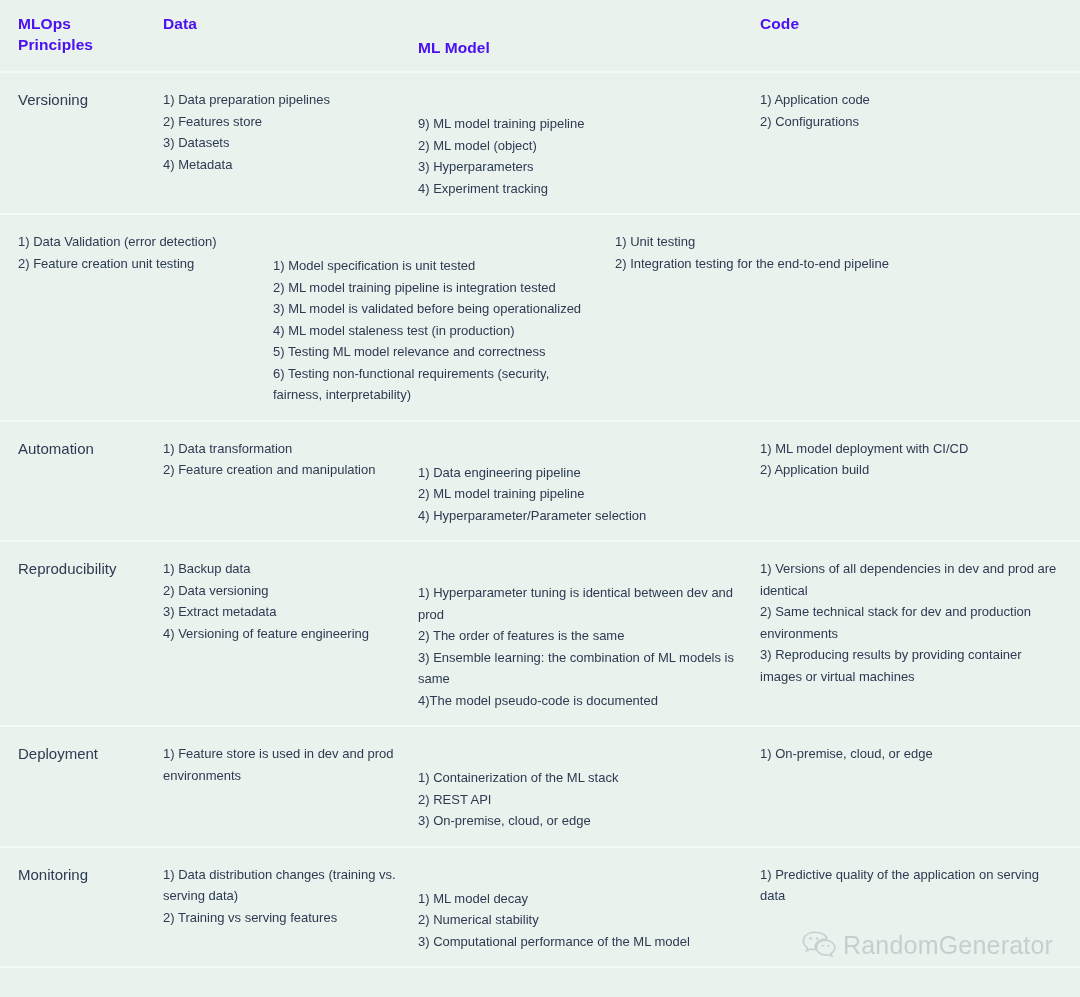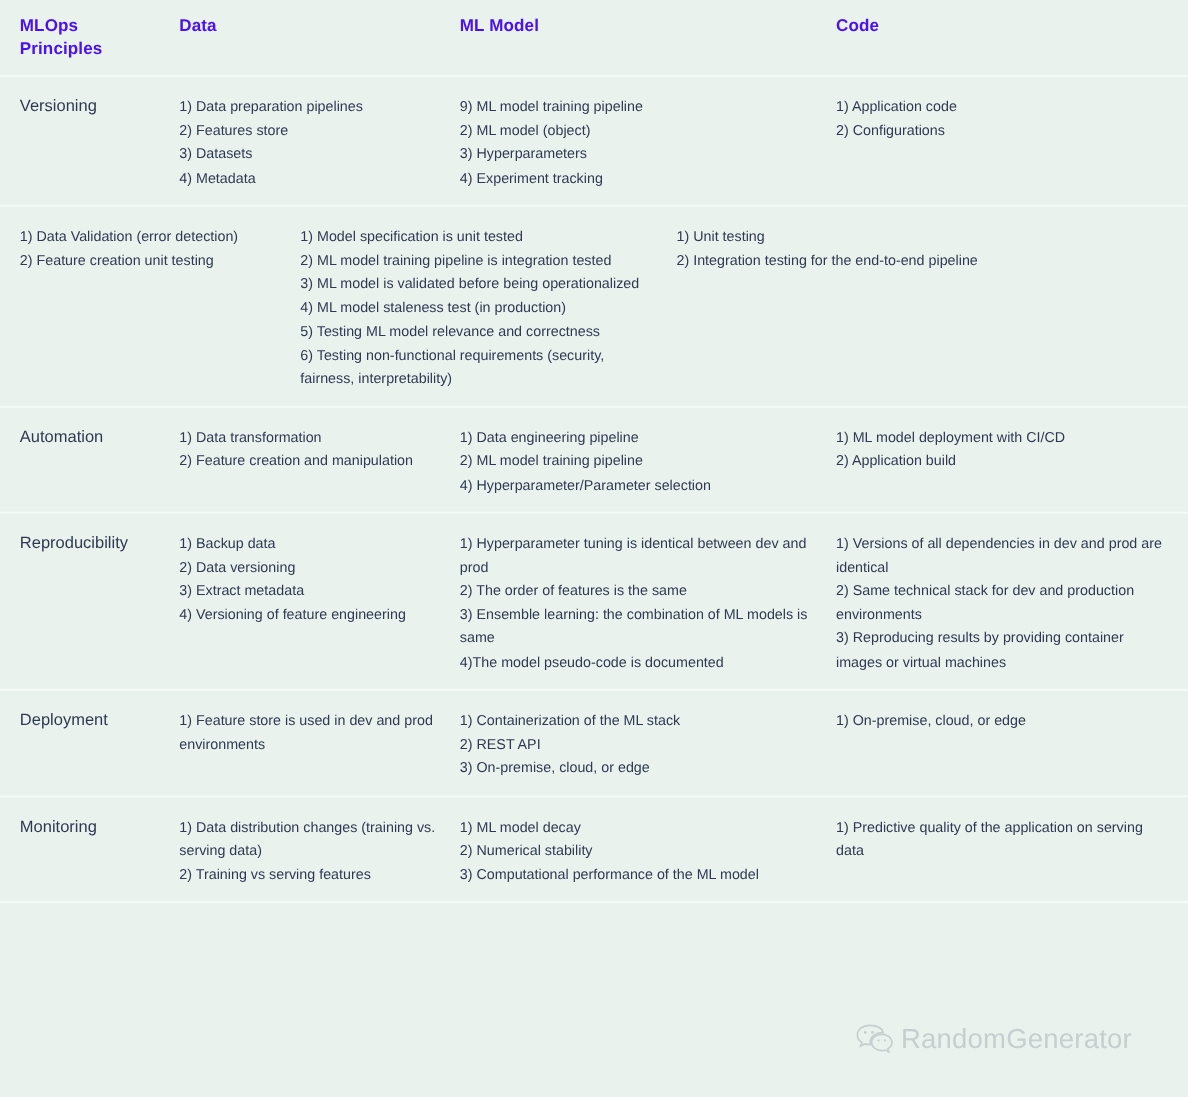--- a/index.html
+++ b/index.html
@@ -43,21 +43,21 @@
     padding-bottom: 14px;
   }
 
   .cell {
     box-sizing: border-box;
     padding-right: 14px;
   }
 
   .col-principle { width: 145px; flex: 0 0 145px; }
   .col-data      { width: 255px; flex: 0 0 255px; }
-  .col-model     { width: 342px; flex: 0 0 342px; }
+  .col-model     { width: 342px; flex: 0 0 342px; margin-top: 24px; }
   .col-code      { width: 320px; flex: 0 0 320px; }
 
   .header-cell {
     color: #4b11f0;
     font-size: 15.5px;
     font-weight: bold;
     line-height: 21px;
     letter-spacing: 0.1px;
   }
 
@@ -77,21 +77,21 @@
     color: #2d3a52;
     font-size: 13px;
     line-height: 21.5px;
     margin: 0;
     padding: 0;
   }
 
   
   #watermark {
     position: absolute;
-    left: 778px;
+    left: 802px;
     top: 930px;
     display: flex;
     align-items: center;
     gap: 7px;
     opacity: 0.45;
     pointer-events: none;
   }
   #watermark .wm-text {
     color: #9aa5ab;
     font-size: 25px;

